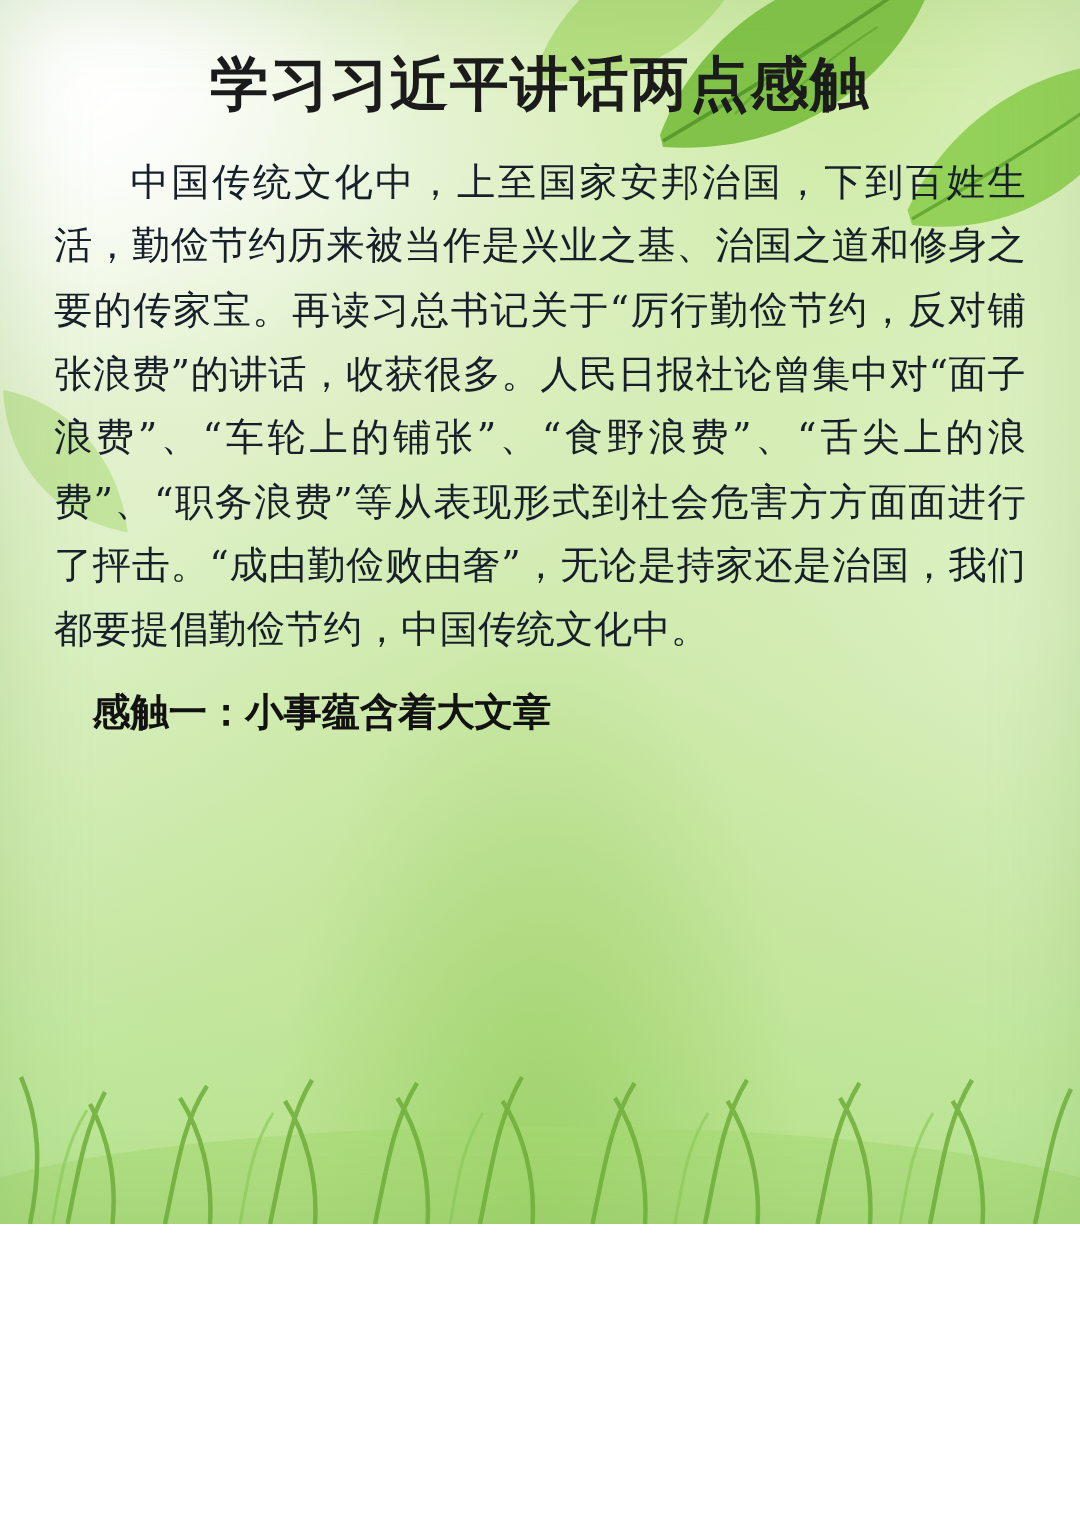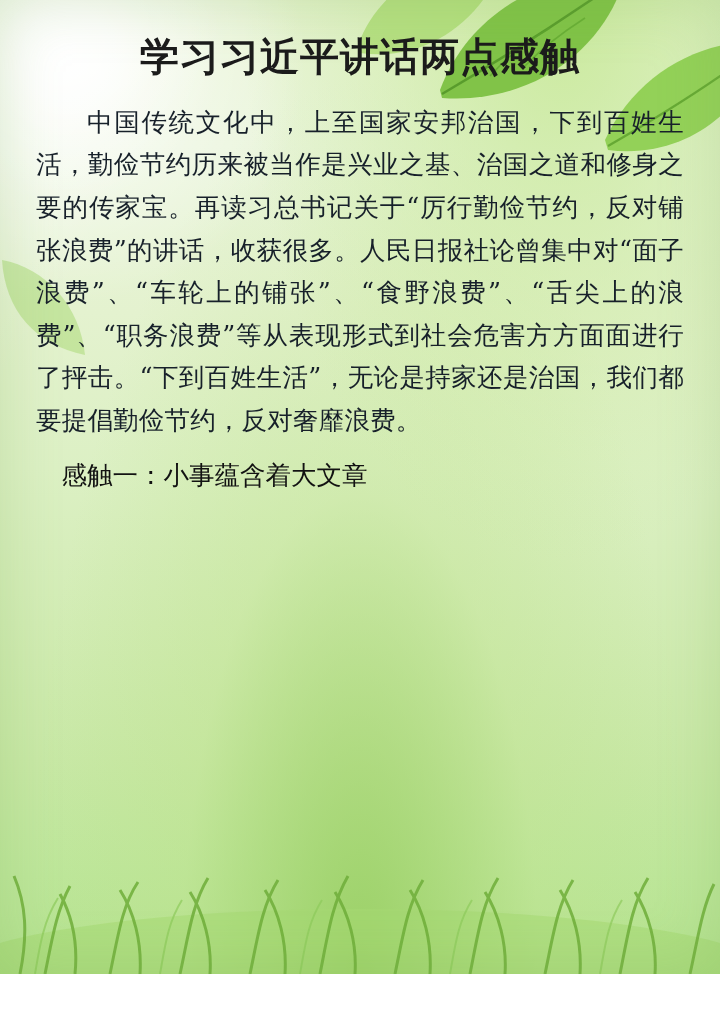--- a/index.html
+++ b/index.html
@@ -8,21 +8,21 @@
   }
   body {
     width: 720px;
     height: 1020px;
     overflow: hidden;
     font-family: "Liberation Serif", "DejaVu Serif", serif;
   }
   #page {
     position: relative;
     width: 720px;
-    height: 974px;
+    height: 816px;
     box-sizing: border-box;
     overflow: hidden;
     background:
       radial-gradient(circle at 8% 6%, rgba(255,255,255,0.95) 0%, rgba(255,255,255,0.55) 8%, rgba(255,255,255,0.0) 22%),
       radial-gradient(ellipse at 78% 2%, rgba(198,232,150,0.85) 0%, rgba(198,232,150,0.0) 40%),
       radial-gradient(ellipse at 50% 100%, rgba(150,205,95,0.85) 0%, rgba(190,226,140,0.35) 35%, rgba(255,255,255,0) 65%),
       linear-gradient(180deg, #e8f4d4 0%, #eaf5dc 15%, #e4f2cf 32%, #dcf0c4 48%, #d2ecb4 64%, #c8e8a6 78%, #bde69a 90%, #b4e28f 100%);
   }
   
   .sun-glow {
@@ -87,21 +87,21 @@
     text-align: justify;
     text-justify: inter-ideograph;
     text-indent: 2em;
     font-family: "DejaVu Serif", "Liberation Serif", serif;
     letter-spacing: 0.2px;
   }
   h2.sub-head {
     margin: 14px 0 0 0;
     font-size: 25.5px;
     line-height: 1.6;
-    font-weight: 400;
+    font-weight: 700;
     color: #121212;
     text-indent: 1em;
     font-family: "DejaVu Serif", "Liberation Serif", serif;
   }
 </style>
 </head>
 <body>
 
 <div id="page">
 
@@ -165,17 +165,17 @@
         <path d="M450 180 C455 152, 458 128, 472 106"></path>
         <path d="M600 180 C605 152, 608 128, 622 106"></path>
       </g>
     </svg>
   </div>
 
   <div class="vignette"></div>
 
   <div class="content">
     <h1 class="doc-title">学习习近平讲话两点感触</h1>
-    <p class="para">中国传统文化中，上至国家安邦治国，下到百姓生活，勤俭节约历来被当作是兴业之基、治国之道和修身之要的传家宝。再读习总书记关于“厉行勤俭节约，反对铺张浪费”的讲话，收获很多。人民日报社论曾集中对“面子浪费”、“车轮上的铺张”、“食野浪费”、“舌尖上的浪费”、“职务浪费”等从表现形式到社会危害方方面面进行了抨击。“下到百姓生活”，无论是持家还是治国，我们都要提倡勤俭节约，反对奢靡浪费。</p>
+    <p class="para">中国传统文化中，上至国家安邦治国，下到百姓生活，勤俭节约历来被当作是兴业之基、治国之道和修身之要的传家宝。再读习总书记关于“厉行勤俭节约，反对铺张浪费”的讲话，收获很多。人民日报社论曾集中对“面子浪费”、“车轮上的铺张”、“食野浪费”、“舌尖上的浪费”、“职务浪费”等从表现形式到社会危害方方面面进行了抨击。“成由勤俭败由奢”，无论是持家还是治国，我们都要提倡勤俭节约，中国传统文化中。</p>
     <h2 class="sub-head">感触一：小事蕴含着大文章</h2>
   </div>
 
 </div>
 
 </body></html>

